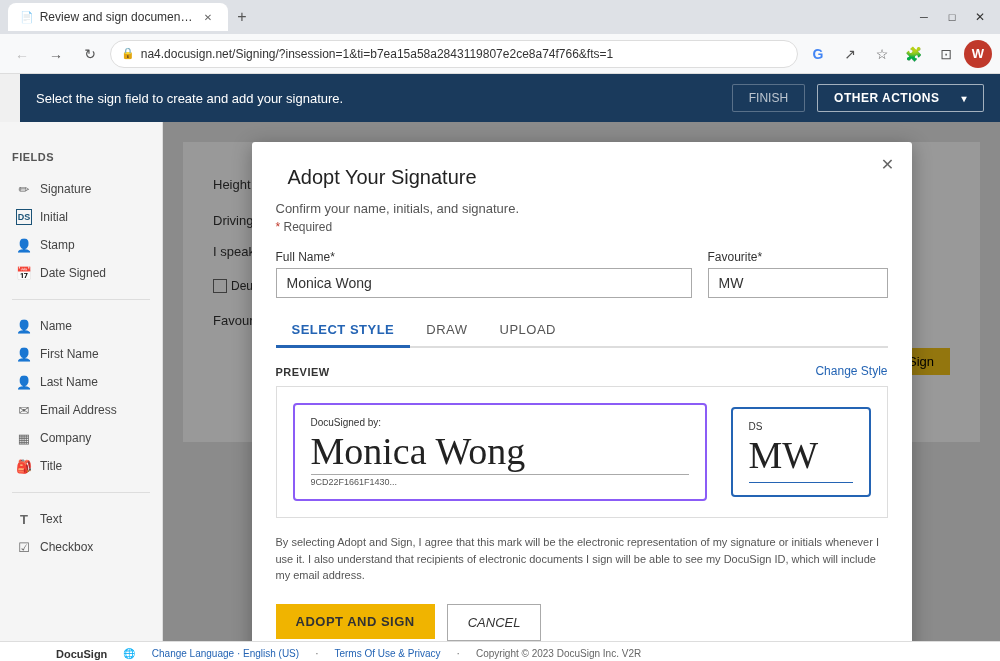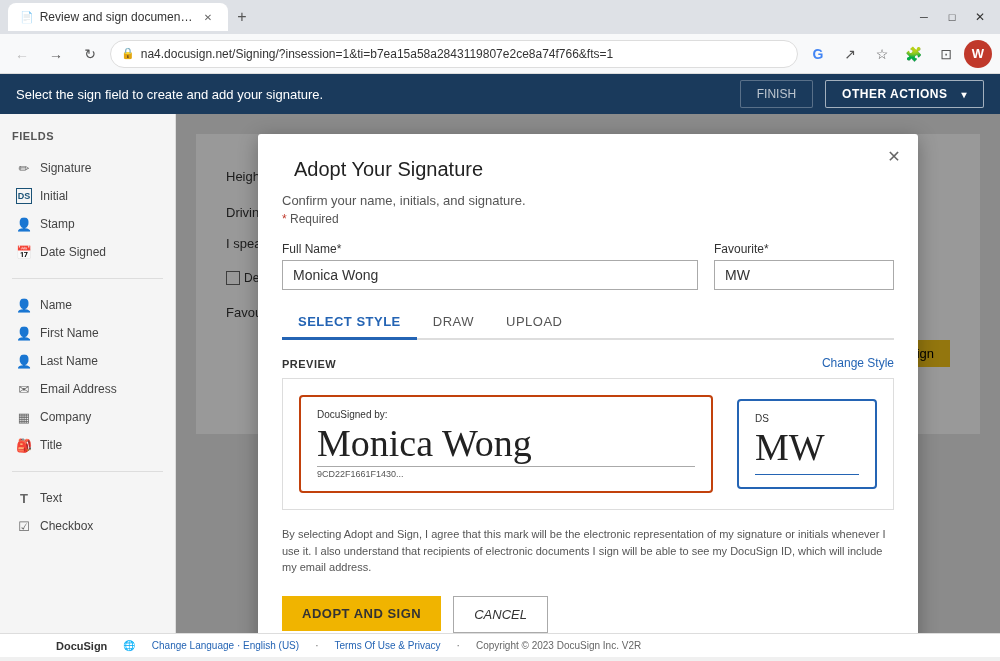--- a/index.html
+++ b/index.html
@@ -19,31 +19,31 @@
     .nav-btn { width: 28px; height: 28px; display: flex; align-items: center; justify-content: center; border-radius: 50%; cursor: pointer; color: #555; font-size: 14px; }
     .nav-btn.disabled { color: #bbb; cursor: default; }
     .address-bar { flex: 1; height: 28px; background: white; border-radius: 14px; border: 1px solid #ddd; display: flex; align-items: center; padding: 0 10px; font-size: 12px; color: #333; gap: 6px; }
     .address-lock { color: #555; font-size: 11px; }
     .address-text { flex: 1; font-size: 12px; color: #333; }
     .browser-icons { display: flex; gap: 4px; align-items: center; }
     .browser-icon { width: 28px; height: 28px; display: flex; align-items: center; justify-content: center; border-radius: 50%; cursor: pointer; font-size: 14px; color: #555; }
     .profile-icon { width: 28px; height: 28px; border-radius: 50%; background: #c0392b; color: white; display: flex; align-items: center; justify-content: center; font-size: 13px; font-weight: bold; cursor: pointer; }
 
     
-    .docusign-header { background: #1a3a5c; height: 40px; display: flex; align-items: center; padding: 0 16px; gap: 12px; position: relative; }
+    .docusign-header { background: #1a3a5c; height: 48px; display: flex; align-items: center; padding: 0 16px; gap: 12px; position: relative; margin-left: 20px; }
     .header-instruction { color: white; font-size: 13px; flex: 1; }
     .finish-btn { background: #1a3a5c; border: 1px solid rgba(255,255,255,0.4); color: white; padding: 6px 16px; font-size: 12px; cursor: pointer; border-radius: 2px; opacity: 0.7; }
-    .other-actions-btn { background: #1a3a5c; border: 1px solid rgba(255,255,255,0.6); color: white; padding: 6px 16px; font-size: 12px; cursor: pointer; border-radius: 2px; display: flex; align-items: center; gap: 14px; text-transform: uppercase; letter-spacing: 0.5px; font-weight: bold; }
+    .other-actions-btn { background: #1a3a5c; border: 1px solid rgba(255,255,255,0.6); color: white; padding: 6px 16px; font-size: 12px; cursor: pointer; border-radius: 2px; display: flex; align-items: center; gap: 22px; text-transform: uppercase; letter-spacing: 0.5px; font-weight: bold; }
     .other-actions-btn .arrow { font-size: 10px; }
 
     
     .main-content { display: flex; height: calc(661px - 34px - 40px - 44px - 24px); position: relative; }
 
     
-    .sidebar { width: 176px; background: #f5f5f5; border-right: 1px solid #ddd; padding: 16px 12px; flex-shrink: 0; }
+    .sidebar { width: 163px; background: #f5f5f5; border-right: 1px solid #ddd; padding: 29px 12px; flex-shrink: 0; }
     .sidebar-section-title { font-size: 11px; font-weight: bold; color: #555; margin-bottom: 12px; letter-spacing: 0.5px; }
     .sidebar-item { display: flex; align-items: center; gap: 8px; padding: 6px 4px; cursor: pointer; font-size: 12px; color: #444; border-radius: 3px; }
     .sidebar-item .item-icon { width: 16px; height: 16px; display: flex; align-items: center; justify-content: center; color: #666; font-size: 13px; flex-shrink: 0; }
     .sidebar-divider { border: none; border-top: 1px solid #ddd; margin: 12px 0; }
 
     
     .document-area { flex: 1; background: #e8e8e8; padding: 20px; overflow: auto; position: relative; }
     .doc-form { background: white; padding: 30px; min-height: 300px; }
     .form-row { margin-bottom: 16px; display: flex; align-items: center; gap: 12px; font-size: 13px; color: #333; }
     .form-label { width: 140px; flex-shrink: 0; }
@@ -79,21 +79,21 @@
     .tabs { display: flex; border-bottom: 2px solid #ddd; margin-bottom: 16px; gap: 0; }
     .tab-item { padding: 8px 16px; font-size: 13px; cursor: pointer; color: #555; letter-spacing: 0.5px; }
     .tab-item.active { color: #2464b4; border-bottom: 3px solid #2464b4; margin-bottom: -2px; font-weight: bold; }
 
     
     .preview-header { display: flex; align-items: flex-end; justify-content: space-between; margin-bottom: 8px; }
     .preview-label { font-size: 11px; font-weight: bold; color: #333; letter-spacing: 0.5px; }
     .change-style-link { font-size: 12px; color: #2464b4; cursor: pointer; text-decoration: none; }
 
     .preview-box { border: 1px solid #ddd; padding: 16px; display: flex; gap: 24px; align-items: center; background: white; margin-bottom: 16px; }
-    .sig-preview { flex: 1; border: 2px solid #c2410c; border-radius: 4px; padding: 12px 16px; position: relative; min-height: 80px; display: flex; flex-direction: column; }
+    .sig-preview { flex: 1; border: 2px solid #8b5cf6; border-radius: 4px; padding: 12px 16px; position: relative; min-height: 80px; display: flex; flex-direction: column; }
     .sig-label { font-size: 10px; color: #333; margin-bottom: 4px; }
     .sig-text { font-family: 'Brush Script MT', cursive; font-size: 36px; color: #333; line-height: 1; }
     .sig-id { font-size: 9px; color: #555; margin-top: 4px; border-top: 1px solid #aaa; padding-top: 2px; }
 
     .initials-preview { border: 2px solid #2464b4; border-radius: 4px; padding: 12px 16px; position: relative; min-height: 80px; display: flex; flex-direction: column; width: 140px; }
     .init-label { font-size: 10px; color: #333; margin-bottom: 4px; }
     .init-text { font-family: 'Brush Script MT', cursive; font-size: 36px; color: #333; line-height: 1; }
     .init-underline { border-top: 1px solid #2464b4; margin-top: 8px; }
 
     .consent-text { font-size: 11px; color: #555; line-height: 1.5; margin-bottom: 20px; }

